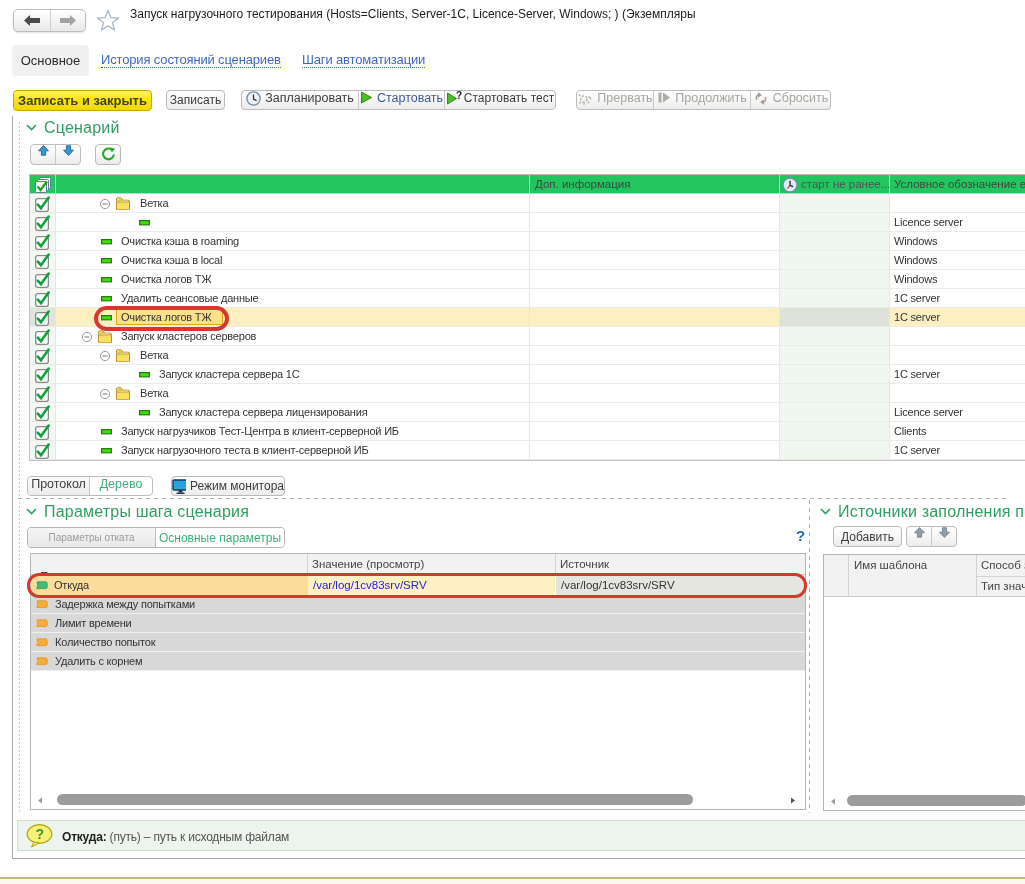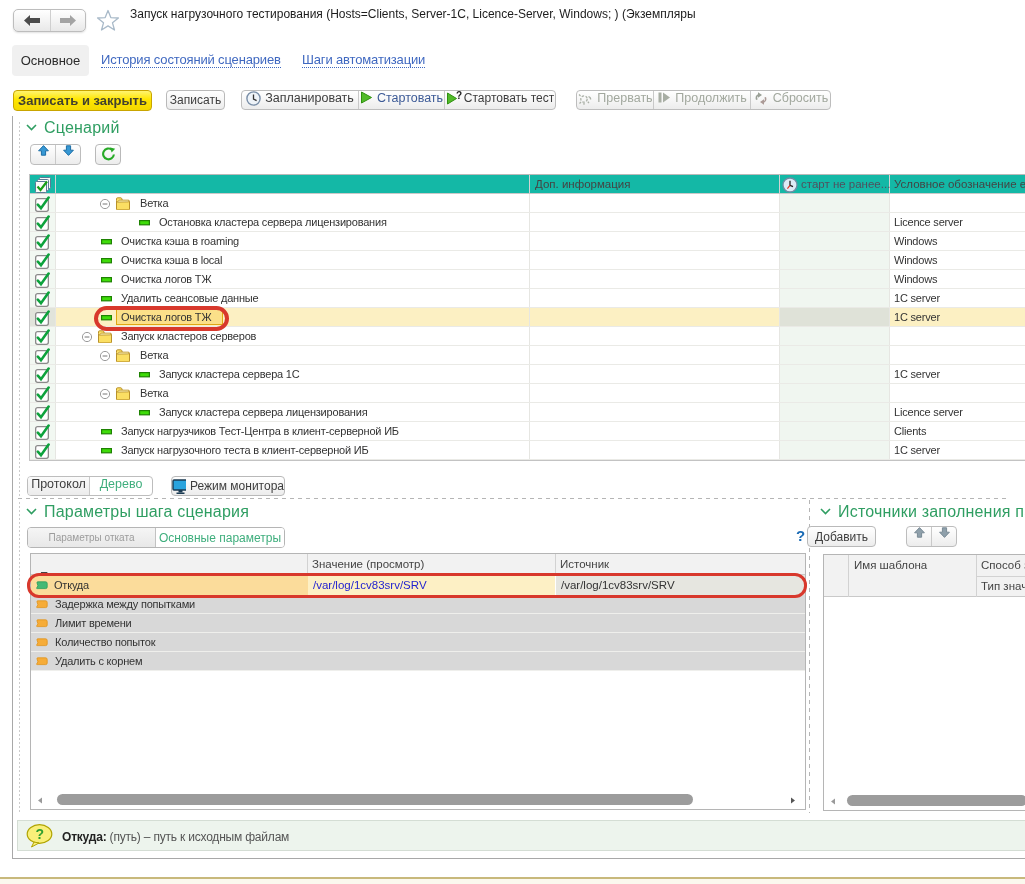--- a/index.html
+++ b/index.html
@@ -121,21 +121,21 @@
     </div>
 </div>
 <div class="btn" style="left:95px;top:144px;width:26px;height:21px">
     <svg width="15" height="15">
       <path d="M10.8 2.6 A5.4 5.4 0 1 0 12.9 7.5" fill="none" stroke="#27aa27" stroke-width="2.1"></path>
       <path d="M9.3 0.4 L14.2 1.8 L10.6 5.4 Z" fill="#27aa27"></path>
     </svg>
   </div>
 
 <div class="abs" style="left:29px;top:174px;width:996px;height:287px;border-left:1px solid #c3c3c3;border-top:1px solid #b9b9b9;border-bottom:1px solid #c3c3c3">
-<div style="position:relative;height:19px;background:#14b8a6;border-bottom:1px solid #c9c9c9">
+<div style="position:relative;height:19px;background:#22c55e;border-bottom:1px solid #c9c9c9">
  <svg class="ic" style="left:3px;top:1px" width="21" height="17">
         <g stroke="#5a7a96" fill="#f8fbf8" stroke-width="1">
           <rect x="6.5" y="1.5" width="11" height="11" rx="1"></rect>
           <rect x="4.5" y="3.5" width="11" height="11" rx="1"></rect>
           <rect x="2.5" y="5.5" width="11" height="11" rx="1"></rect>
         </g>
         <path d="M4.5 10.5 L7.5 14 L14 5.5" stroke="#17a017" stroke-width="2.2" fill="none"></path>
       </svg>
  <div class="abs" style="left:25px;top:0;bottom:0;width:1px;background:#d2d2d2"></div>
  <div class="abs" style="left:499px;top:0;bottom:0;width:1px;background:#d2d2d2"></div>
@@ -175,21 +175,20 @@
       <div class="abs" style="left:25px;top:0;width:1px;height:19px;background:#e6e6e2"></div>
       <div class="abs" style="left:499px;top:0;width:1px;height:19px;background:#e6e6e2"></div>
       <div class="abs" style="left:749px;top:0;width:1px;height:19px;background:#e6e6e2"></div>
       <div class="abs" style="left:859px;top:0;width:1px;height:19px;background:#e6e6e2"></div>
       <svg class="ic" style="left:5px;top:2px" width="15" height="16">
         <use href="#cbx"></use>
       </svg>
       <svg class="ic" style="left:109px;top:7px" width="11" height="6">
         <use href="#gbar"></use>
       </svg>
-      <div class="ttext" style="left:129px;top:0">Остановка кластера сервера лицензирования</div>
       <div class="ttext" style="left:864px;top:0">Licence server</div>
       <div class="rb"></div>
     </div>
 <div class="tr">
       <div class="abs" style="left:0;top:0;width:25px;height:19px;background:#f2f8f2"></div>
       <div class="abs" style="left:749px;top:0;width:110px;height:19px;background:#f0f6f0"></div>
       <div class="abs" style="left:25px;top:0;width:1px;height:19px;background:#e6e6e2"></div>
       <div class="abs" style="left:499px;top:0;width:1px;height:19px;background:#e6e6e2"></div>
       <div class="abs" style="left:749px;top:0;width:1px;height:19px;background:#e6e6e2"></div>
       <div class="abs" style="left:859px;top:0;width:1px;height:19px;background:#e6e6e2"></div>
@@ -475,21 +474,21 @@
  <svg class="abs" style="right:9px;top:3px" width="6" height="7">
         <path d="M1 0.5 L5 3.5 L1 6.5 Z" fill="#555"></path>
       </svg>
 </div>
 </div>
 <div class="abs" style="left:27px;top:573px;width:780px;height:25px;border:3.5px solid #d8382c;border-radius:12px"></div>
 
 <div class="green-title" style="left:820px;top:503px"><svg class="chev" width="11" height="7">
       <path d="M1 1 L5.5 5.5 L10 1" stroke="#2f9e62" stroke-width="1.6" fill="none"></path>
     </svg>Источники заполнения па</div>
-<div class="btn" style="left:807px;top:526px;width:69px;height:21px">Добавить</div>
+<div class="btn" style="left:833px;top:526px;width:69px;height:21px">Добавить</div>
 <div class="bgrp" style="left:906px;top:526px;width:51px;height:21px">
  <div class="seg" style="width:25px">
       <svg width="11" height="11">
         <use href="#garr"></use>
       </svg>
     </div>
  <div class="seg" style="width:24px">
       <svg width="11" height="11" style="transform:rotate(180deg)">
         <use href="#garr"></use>
       </svg>

